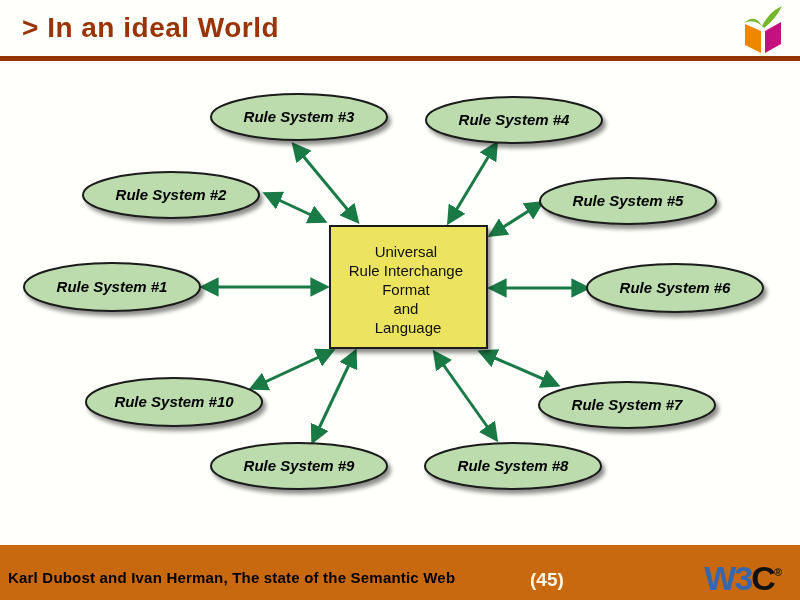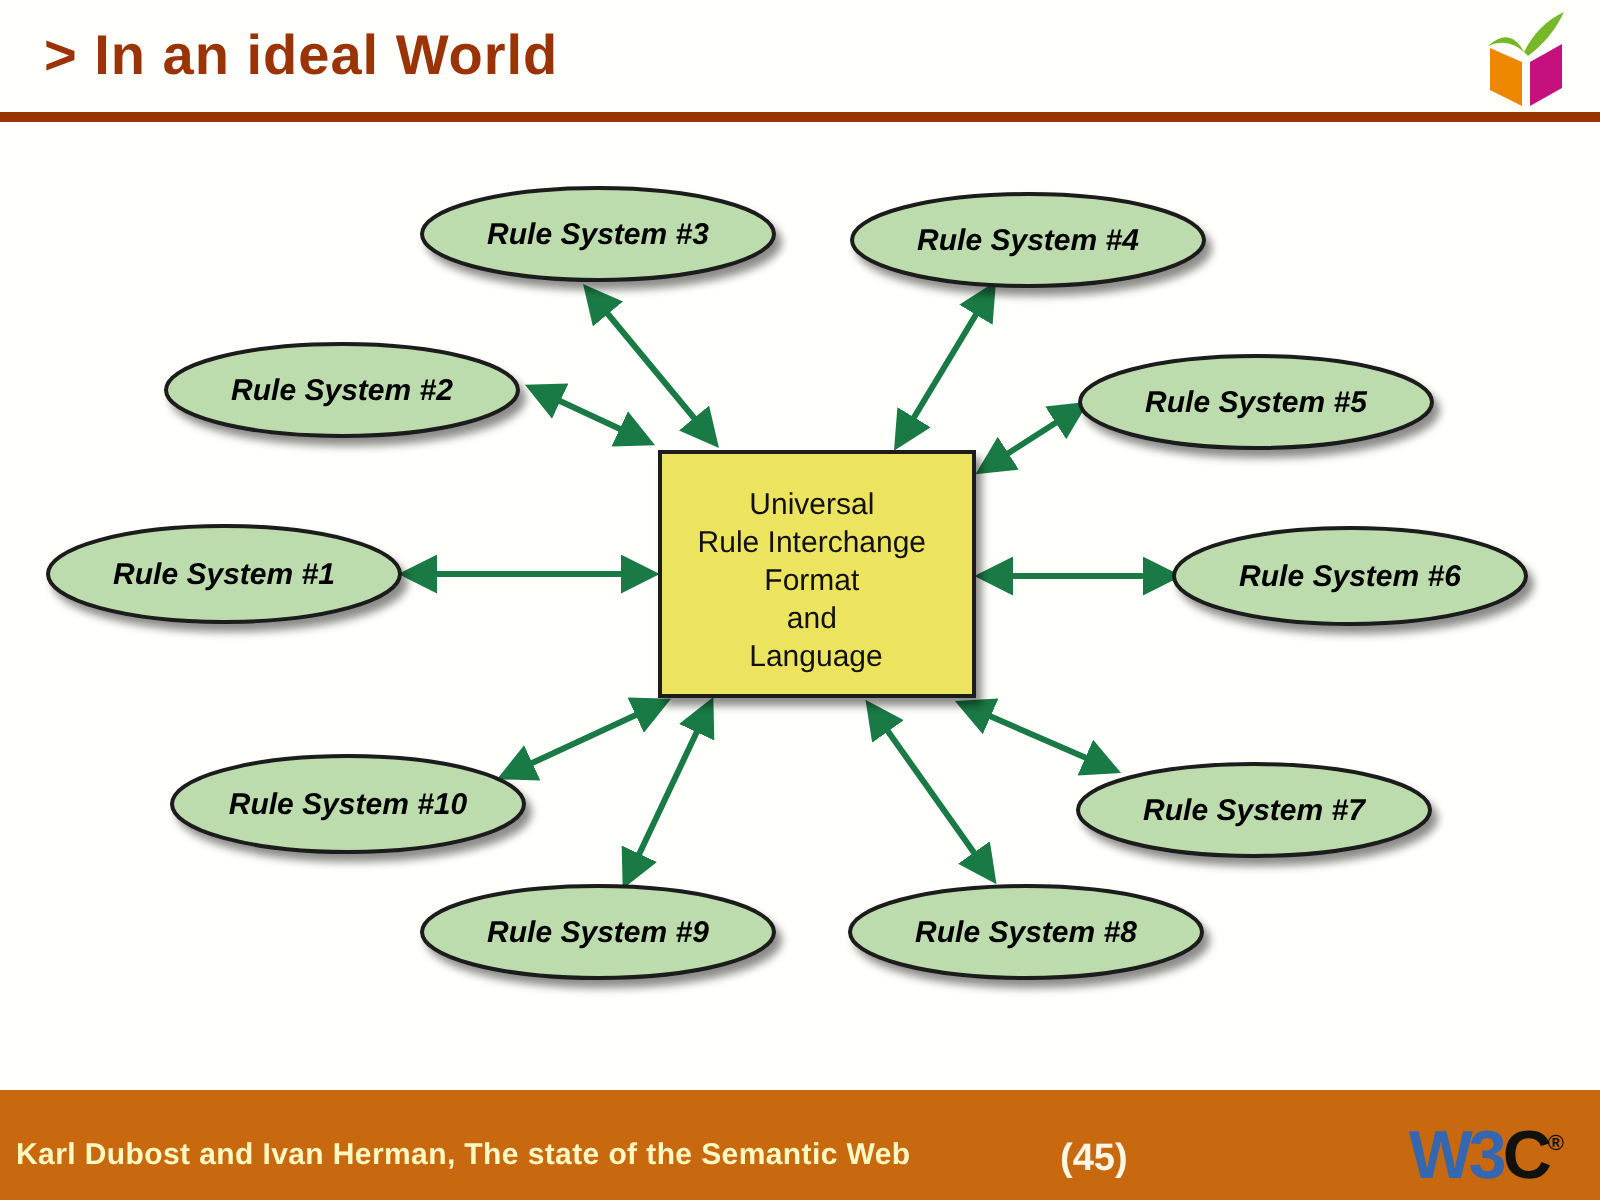--- a/index.html
+++ b/index.html
@@ -22,21 +22,21 @@
   .node-label { font:italic bold 15px "Liberation Sans", sans-serif; fill:#000; text-anchor:middle; }
   .center-rect { fill:#ECE45F; stroke:#1a1a1a; stroke-width:2; }
   .center-text { font:15px "Liberation Sans", sans-serif; fill:#111; text-anchor:middle; }
   .arrow { stroke:#1A7A45; stroke-width:3; marker-start:url(#ah); marker-end:url(#ah); }
   .footer-bar {
     position:absolute; left:0; top:545px; width:800px; height:55px;
     background:#C8690F; z-index:3;
   }
   .footer-credit {
     position:absolute; left:8px; top:24px;
-    font-size:15px; font-weight:bold; color:#fef9c3; letter-spacing:0.2px;
+    font-size:15px; font-weight:bold; color:#000000; letter-spacing:0.2px;
   }
   .footer-page {
     position:absolute; left:530px; top:24px;
     font-size:19px; font-weight:bold; color:#FFF6E6;
   }
   .w3c-logo {
     position:absolute; right:18px; top:6px;
     font-size:34px; font-weight:bold; letter-spacing:-2px; line-height:42px;
     font-family:"Liberation Sans", sans-serif;
   }

